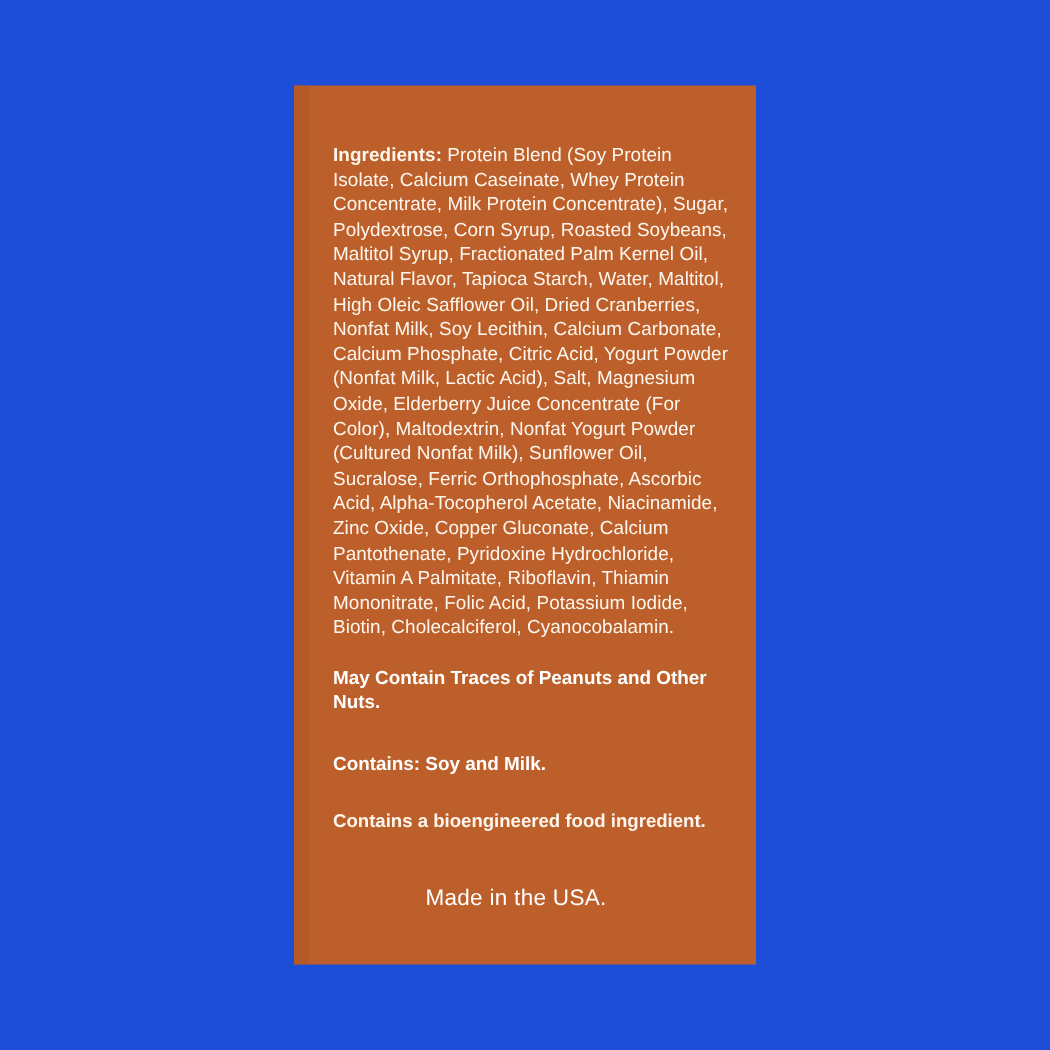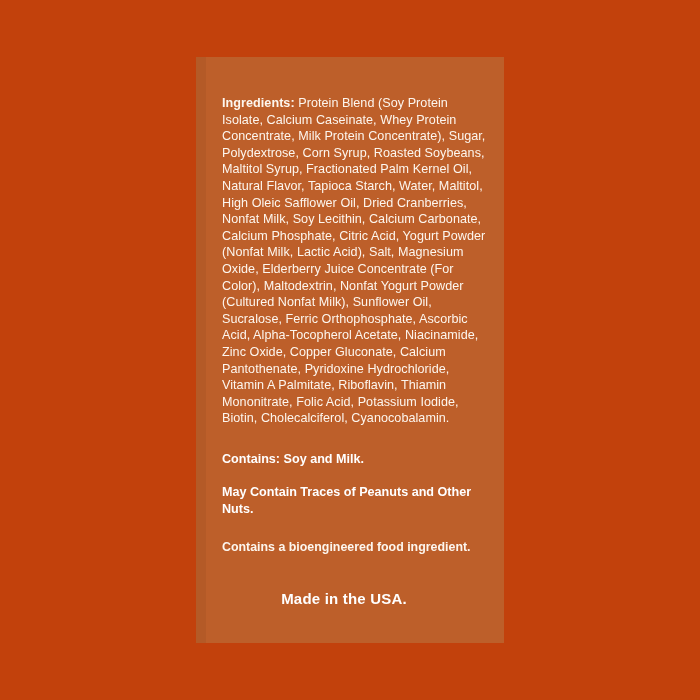--- a/index.html
+++ b/index.html
@@ -10,21 +10,21 @@
     width: 700px;
     height: 700px;
     background: #ffffff;
     font-family: "Liberation Sans", sans-serif;
     overflow: hidden;
   }
   .stage {
     position: relative;
     width: 700px;
     height: 700px;
-    background: #c2410c;
+    background: #1d4ed8;
   }
   
   .panel {
     position: absolute;
     left: 196px;
     top: 57px;
     width: 308px;
     height: 586px;
     background: #bd5f2a;
     overflow: hidden;
@@ -75,35 +75,35 @@
   }
   .made-in {
     position: absolute;
     left: 0;
     right: 12px;
     top: 533px;
     text-align: center;
     color: #ffffff;
     font-size: 15px;
     letter-spacing: 0.2px;
-    font-weight: 700;
+    font-weight: 400;
   }
 </style>
 </head>
 <body>
 
 <div class="stage">
   <div class="panel">
     <div class="panel-fold"></div>
 
     <div class="panel-inner">
       <p class="ingredients"><span class="lead">Ingredients:</span><span> Protein Blend (Soy Protein Isolate, Calcium Caseinate, Whey Protein Concentrate, Milk Protein Concentrate), Sugar, Polydextrose, Corn Syrup, Roasted Soybeans, Maltitol Syrup, Fractionated Palm Kernel Oil, Natural Flavor, Tapioca Starch, Water, Maltitol, High Oleic Safflower Oil, Dried Cranberries, Nonfat Milk, Soy Lecithin, Calcium Carbonate, Calcium Phosphate, Citric Acid, Yogurt Powder (Nonfat Milk, Lactic Acid), Salt, Magnesium Oxide, Elderberry Juice Concentrate (For Color), Maltodextrin, Nonfat Yogurt Powder (Cultured Nonfat Milk), Sunflower Oil, Sucralose, Ferric Orthophosphate, Ascorbic Acid, Alpha-Tocopherol Acetate, Niacinamide, Zinc Oxide, Copper Gluconate, Calcium Pantothenate, Pyridoxine Hydrochloride, Vitamin A Palmitate, Riboflavin, Thiamin Mononitrate, Folic Acid, Potassium Iodide, Biotin, Cholecalciferol, Cyanocobalamin.</span></p>
 
+      <p class="allergen allergen-2">May Contain Traces of Peanuts and Other Nuts.</p>
+
       <p class="allergen allergen-1">Contains: Soy and Milk.</p>
-
-      <p class="allergen allergen-2">May Contain Traces of Peanuts and Other Nuts.</p>
 
       <p class="bioeng">Contains a bioengineered food ingredient.</p>
     </div>
 
     <div class="made-in">Made in the USA.</div>
   </div>
 </div>
 
 </body></html>

